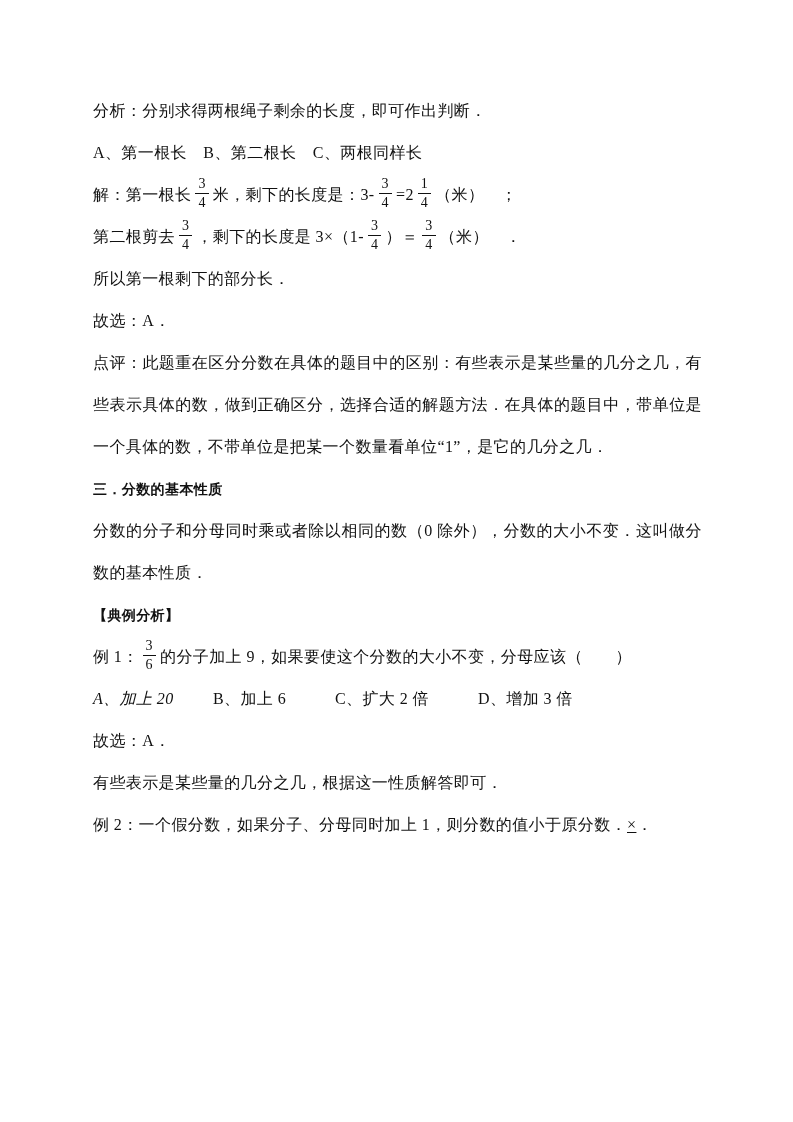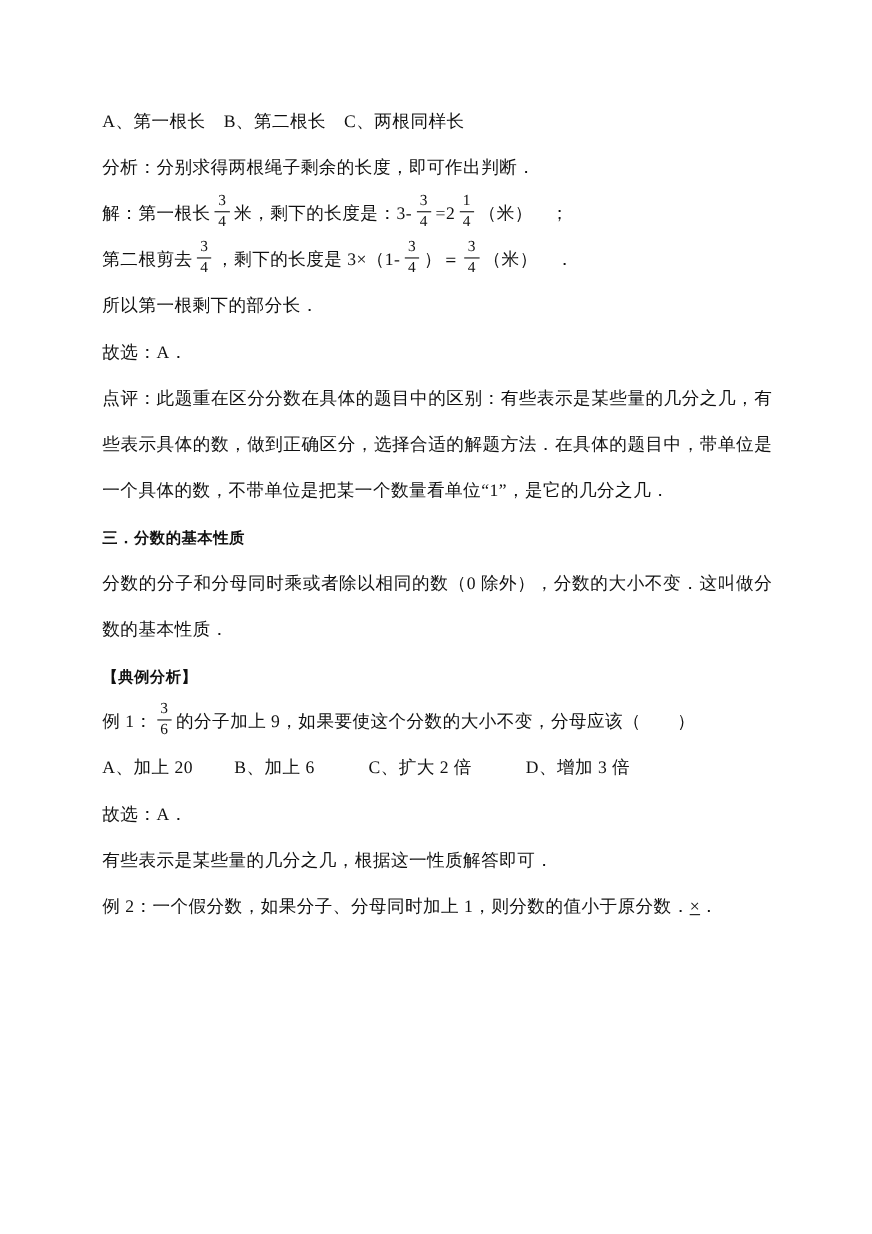--- a/index.html
+++ b/index.html
@@ -51,33 +51,33 @@
     padding: 0 3px 1px 3px;
   }
   .frac .den {
     display: block;
     font-size: 14px;
     line-height: 16px;
     border-top: 1px solid #111111;
     padding: 1px 3px 0 3px;
   }
   .opt { display: inline-block; }
-  .opt-a { width: 120px; }
+  .opt-a { width: 120px; font-style: italic; }
   .opt-b { width: 122px; }
   .opt-c { width: 143px; }
   .umark { text-decoration: underline; text-underline-offset: 2px; }
 </style>
 </head>
 <body>
 
 <div class="page">
 
+  <p class="line">分析：分别求得两根绳子剩余的长度，即可作出判断．</p>
+
   <p class="line">A、第一根长　B、第二根长　C、两根同样长</p>
-
-  <p class="line">分析：分别求得两根绳子剩余的长度，即可作出判断．</p>
 
   <p class="line">
     <span>解：第一根长</span><span class="frac"><span class="num">3</span><span class="den">4</span></span><span>米，剩下的长度是：3-</span><span class="frac"><span class="num">3</span><span class="den">4</span></span><span>=2</span><span class="frac"><span class="num">1</span><span class="den">4</span></span><span>（米）　；</span>
   </p>
 
   <p class="line">
     <span>第二根剪去</span><span class="frac"><span class="num">3</span><span class="den">4</span></span><span>，剩下的长度是 3×（1-</span><span class="frac"><span class="num">3</span><span class="den">4</span></span><span>）＝</span><span class="frac"><span class="num">3</span><span class="den">4</span></span><span>（米）　．</span>
   </p>
 
   <p class="line">所以第一根剩下的部分长．</p>

